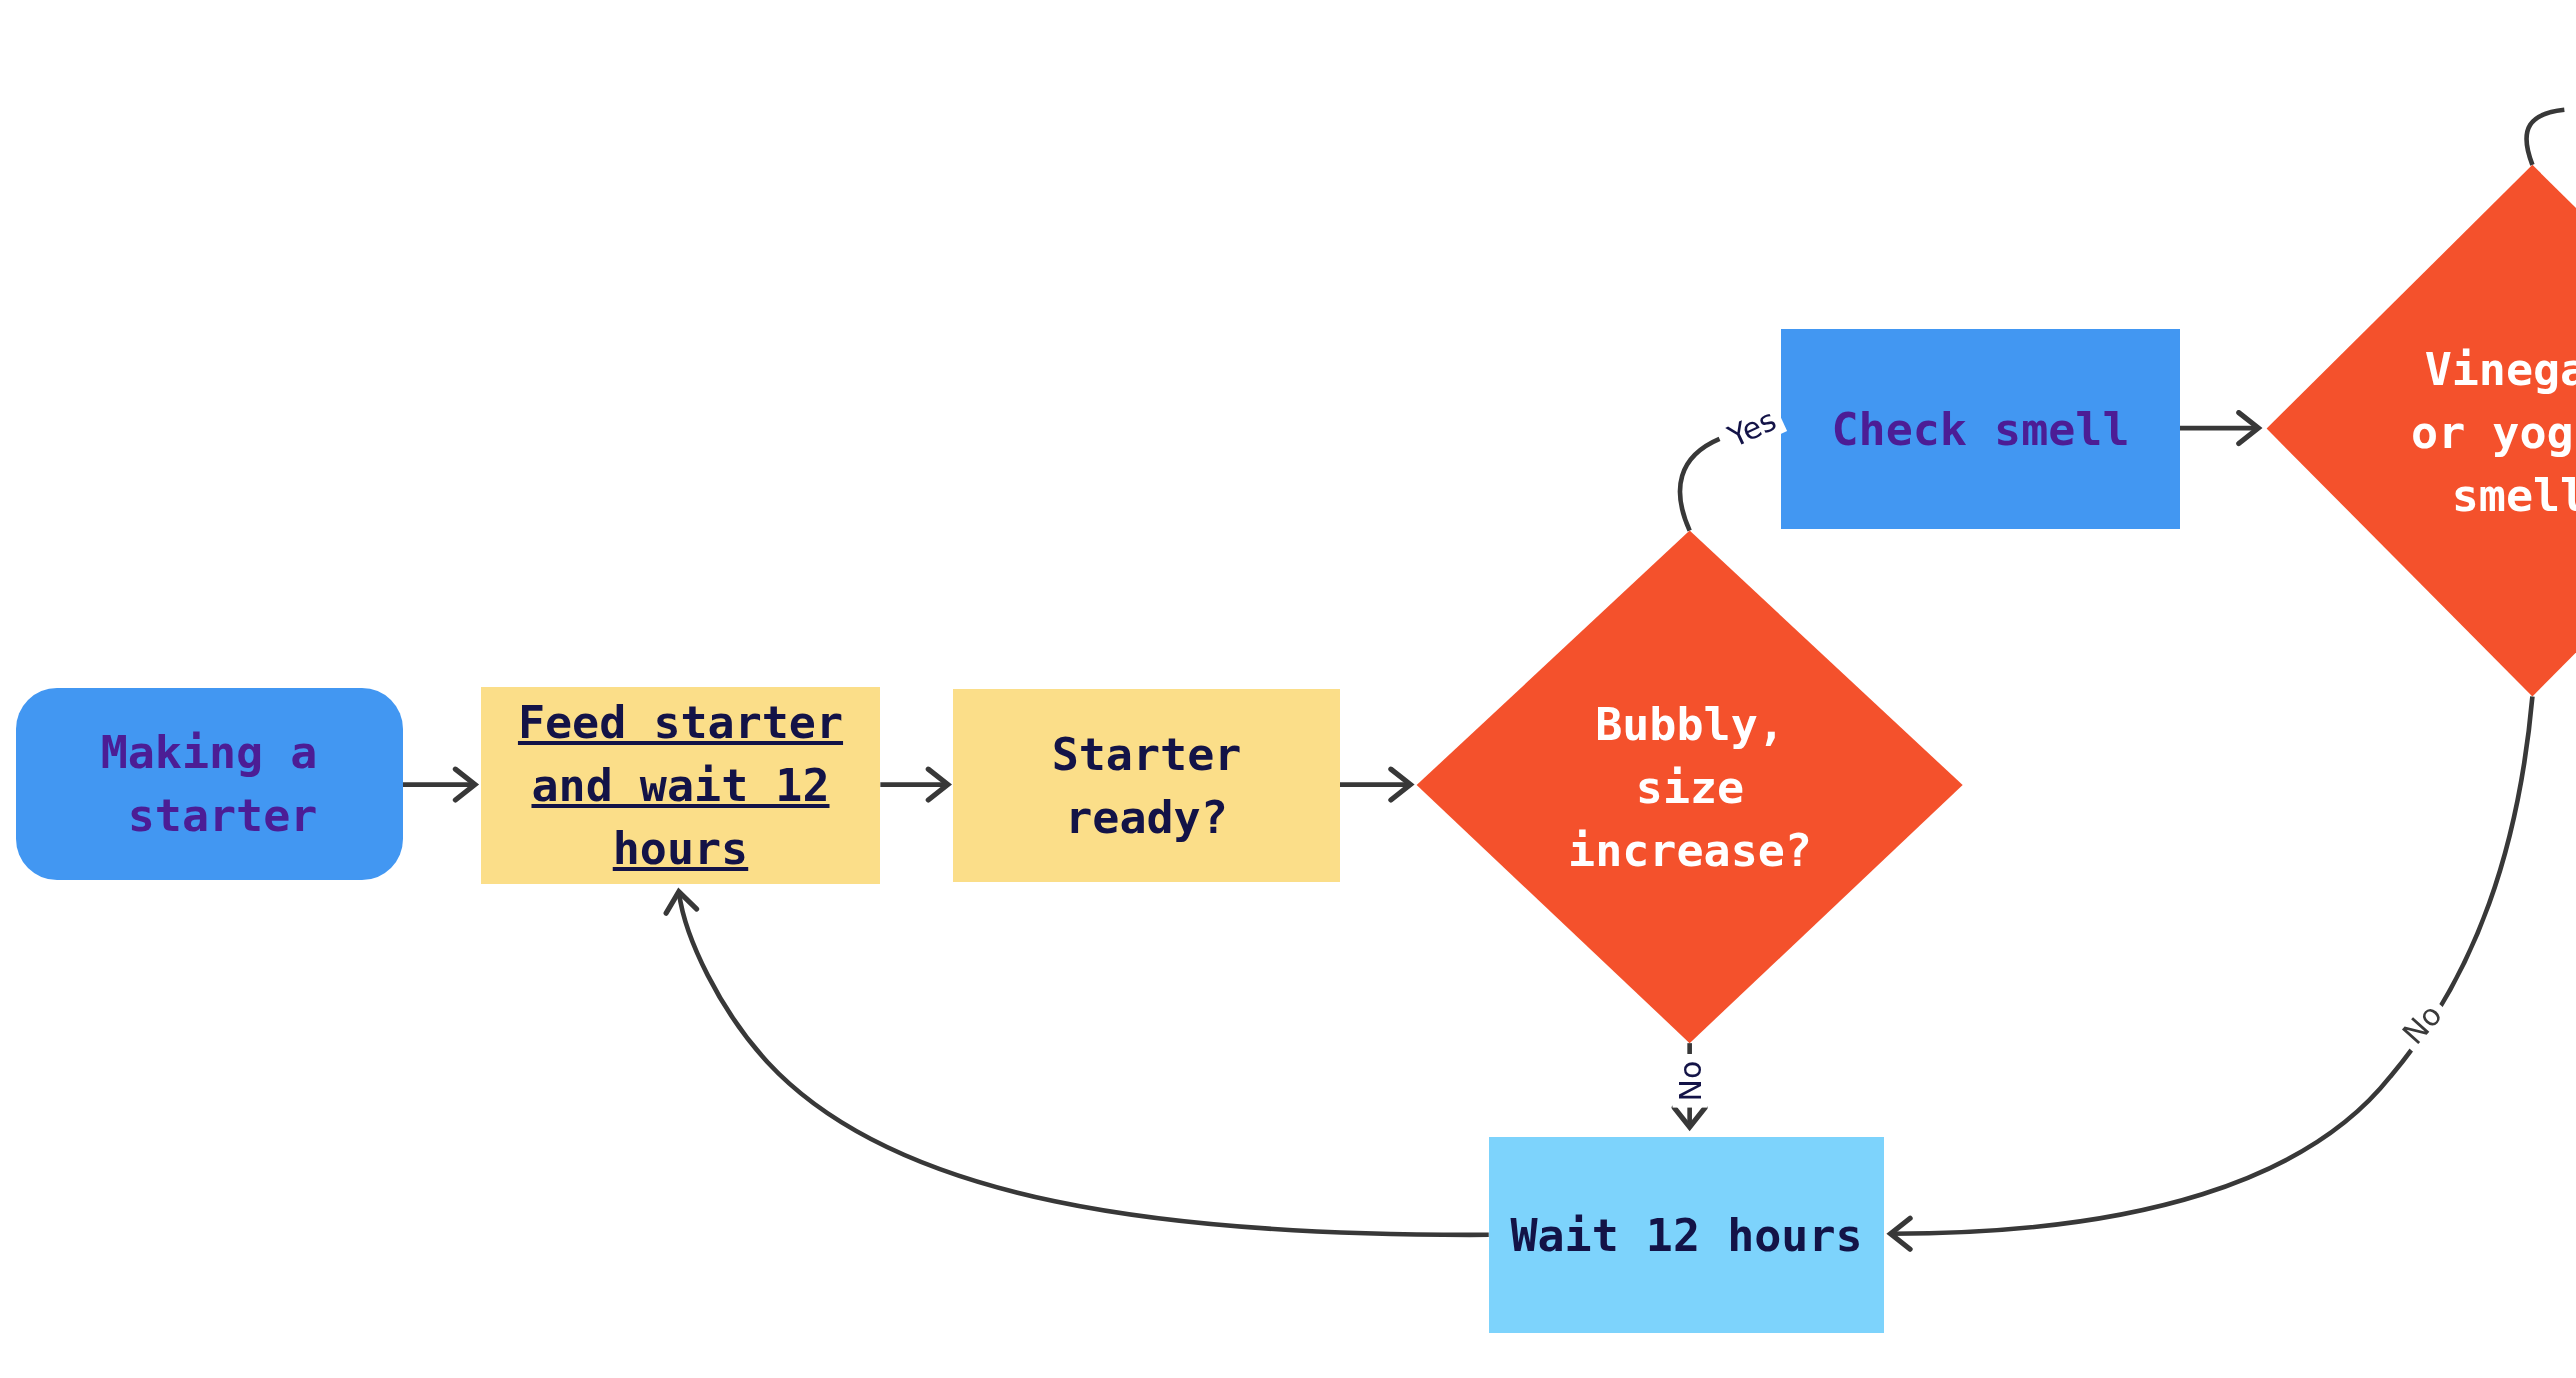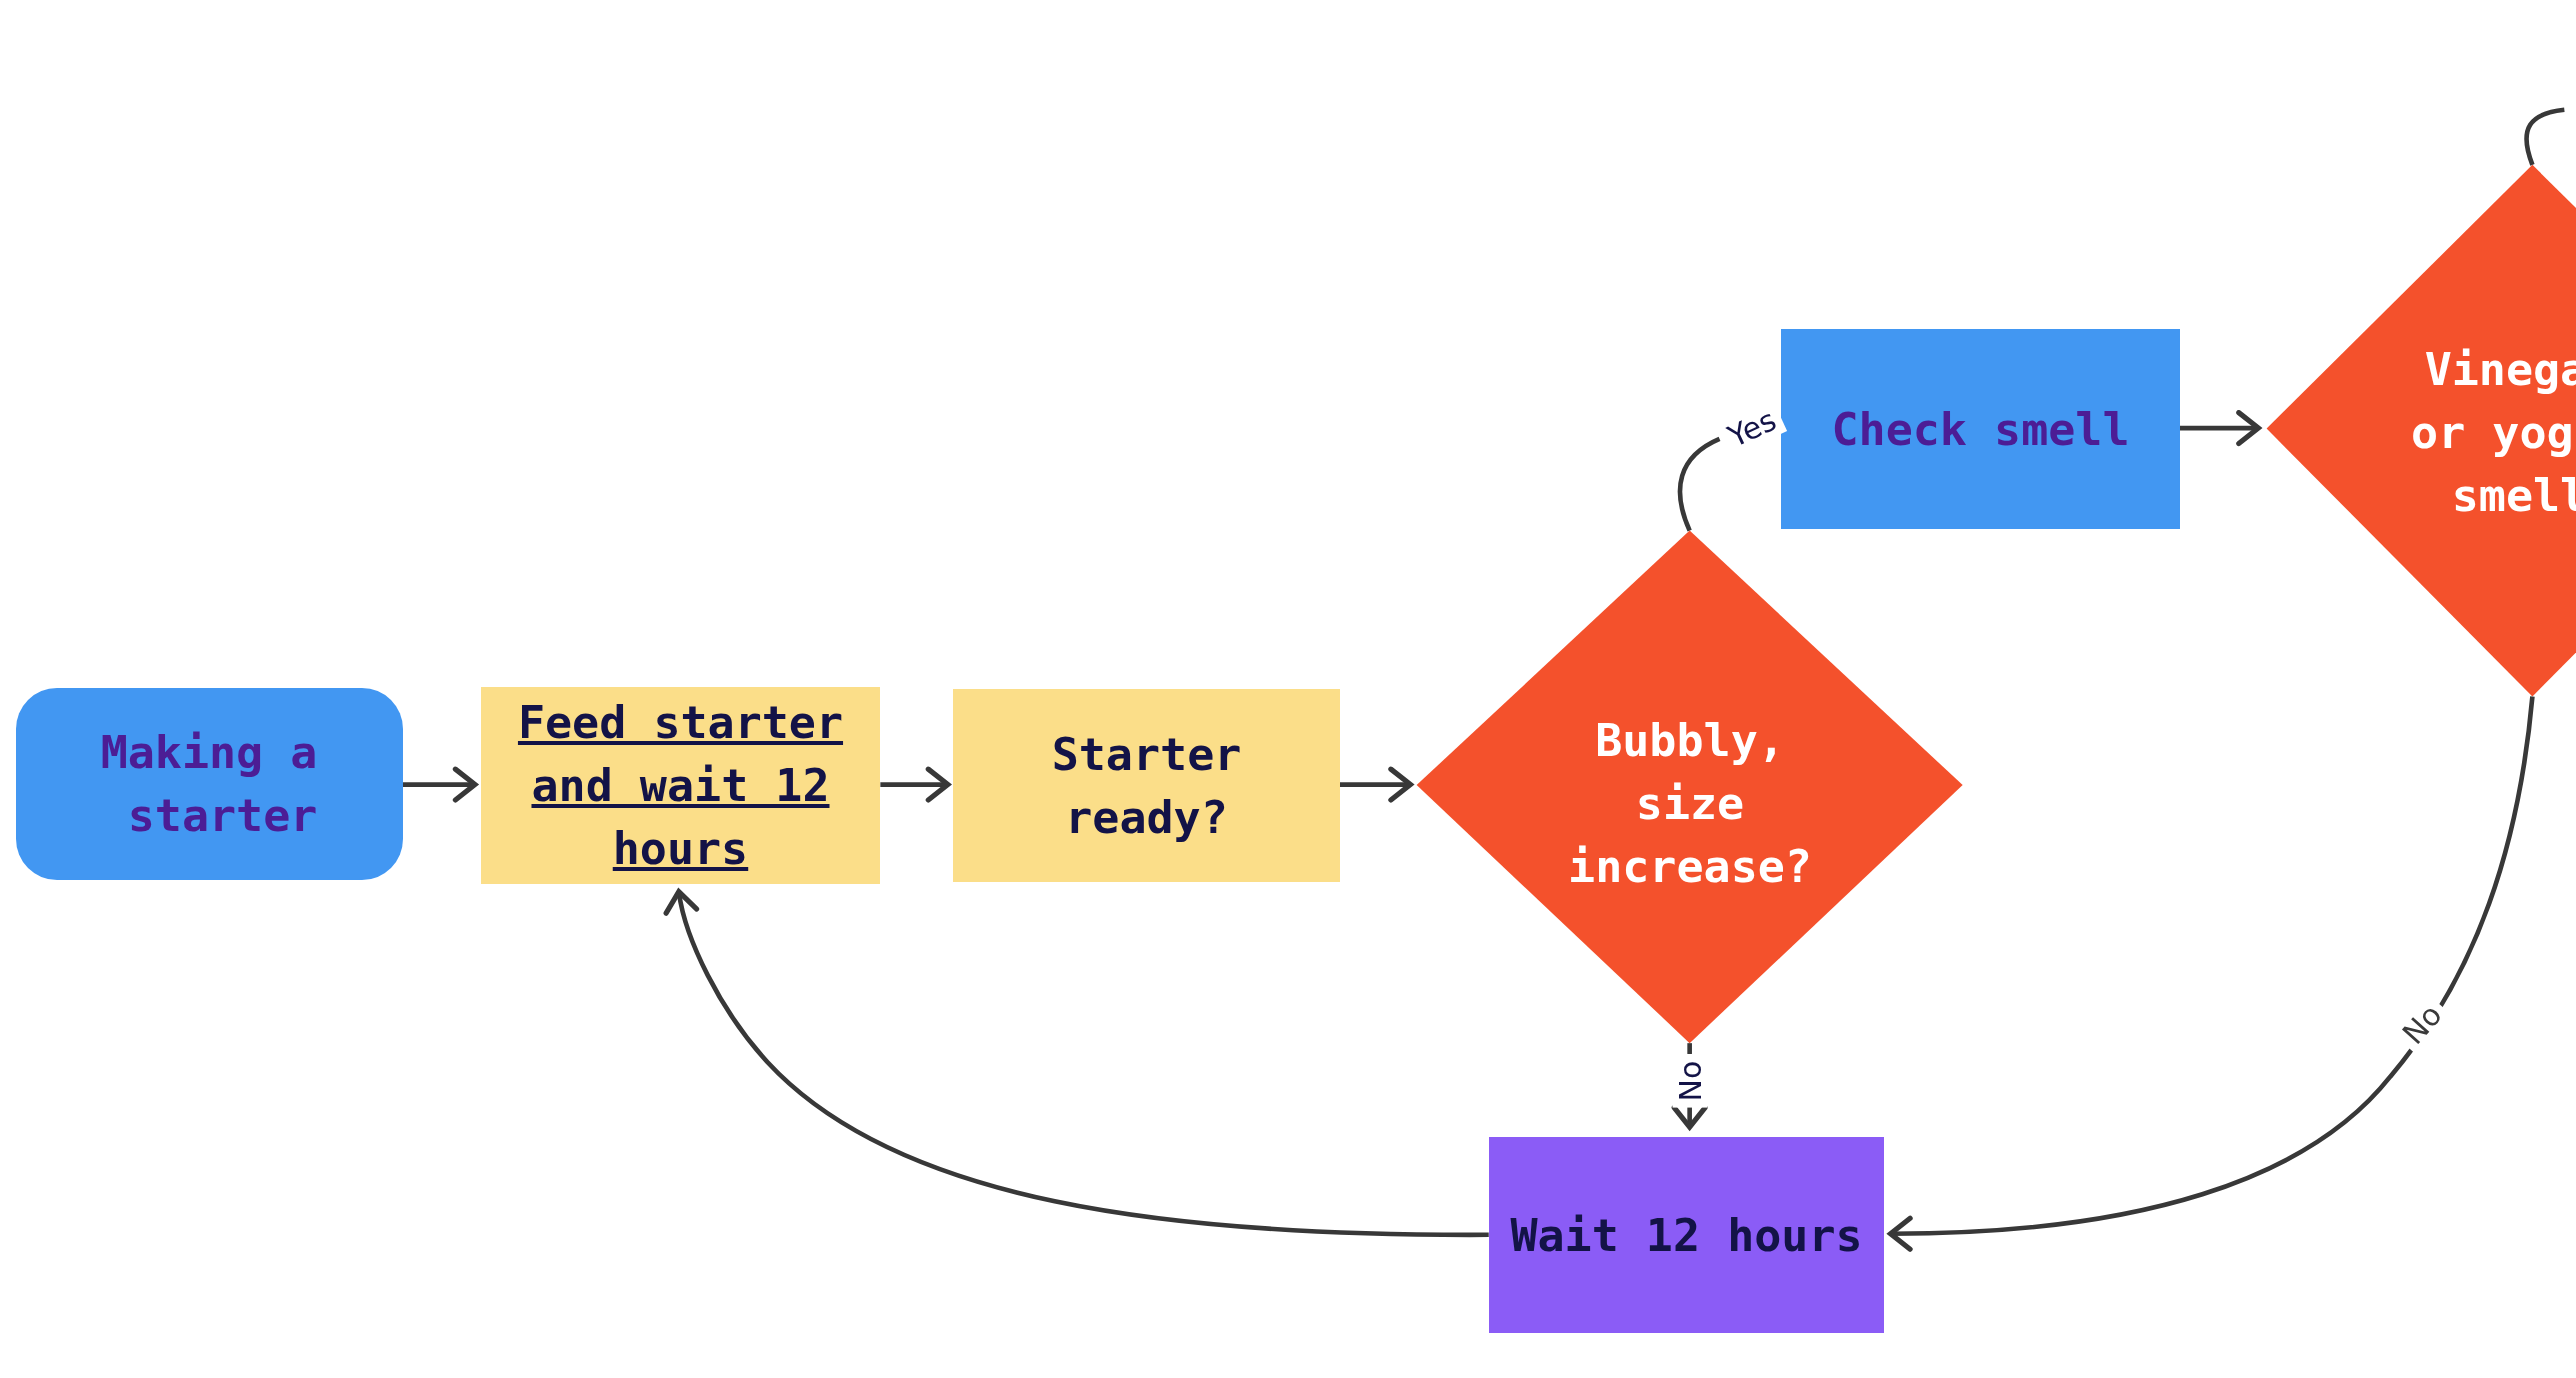--- a/index.html
+++ b/index.html
@@ -13,37 +13,37 @@
   #edges{position:absolute;left:0;top:0;}
   .node{
     position:absolute;
     display:flex;align-items:center;justify-content:center;
     text-align:center;
     font:700 45px/1.4 "DejaVu Sans Mono", monospace;
     white-space:pre-line;
   }
   .blue{background:#4297F2;color:#4c1d95;}
   .yellow{background:#FBDE89;color:#131347;}
-  .pink{background:#8b5cf6;color:#131347;}
+  .pink{background:#7dd3fc;color:#131347;}
   .rounded{border-radius:41px;text-align:right;}
   .node-start {left:15.5px;  top:688px; width:387px; height:192px;}
   .node-feed  {left:481px; top:687px; width:399px; height:197px;text-decoration:underline;}
   .node-ready {left:953px;top:689px; width:387px; height:193px;}
   .node-check {left:1781px;top:329px;  width:399px; height:200px;}
   .node-wait  {left:1489px;top:1137px; width:395px; height:196px;}
   .diamond-label{
     position:absolute;
     transform:translate(-50%,-50%);
     color:#ffffff;
     font:700 45px/1.4 "DejaVu Sans Mono", monospace;
     text-align:center;
     white-space:pre-line;
     width:464px;
   }
-  .dl-bubbly  {left:1690px;top:787px;margin-top:16px;}
+  .dl-bubbly  {left:1690px;top:787px;}
   .dl-vinegary{left:2533px;top:432px;}
   .edge-label{
     position:absolute;
     font:400 30px/1.1 "DejaVu Sans", sans-serif;
     background:#ffffff;
     padding:1px 6.2px;
   }
   .el-bubbly-yes  {left:1752px;top:428px; color:#131347;transform:translate(-50%,-50%) rotate(-25deg);}
   .el-bubbly-no   {left:1690px;top:1081px;color:#131347;transform:translate(-50%,-50%) rotate(-90deg);}
   .el-vinegary-yes{left:2602px;top:114px; color:#333333;transform:translate(-50%,-50%) rotate(-8deg);}

